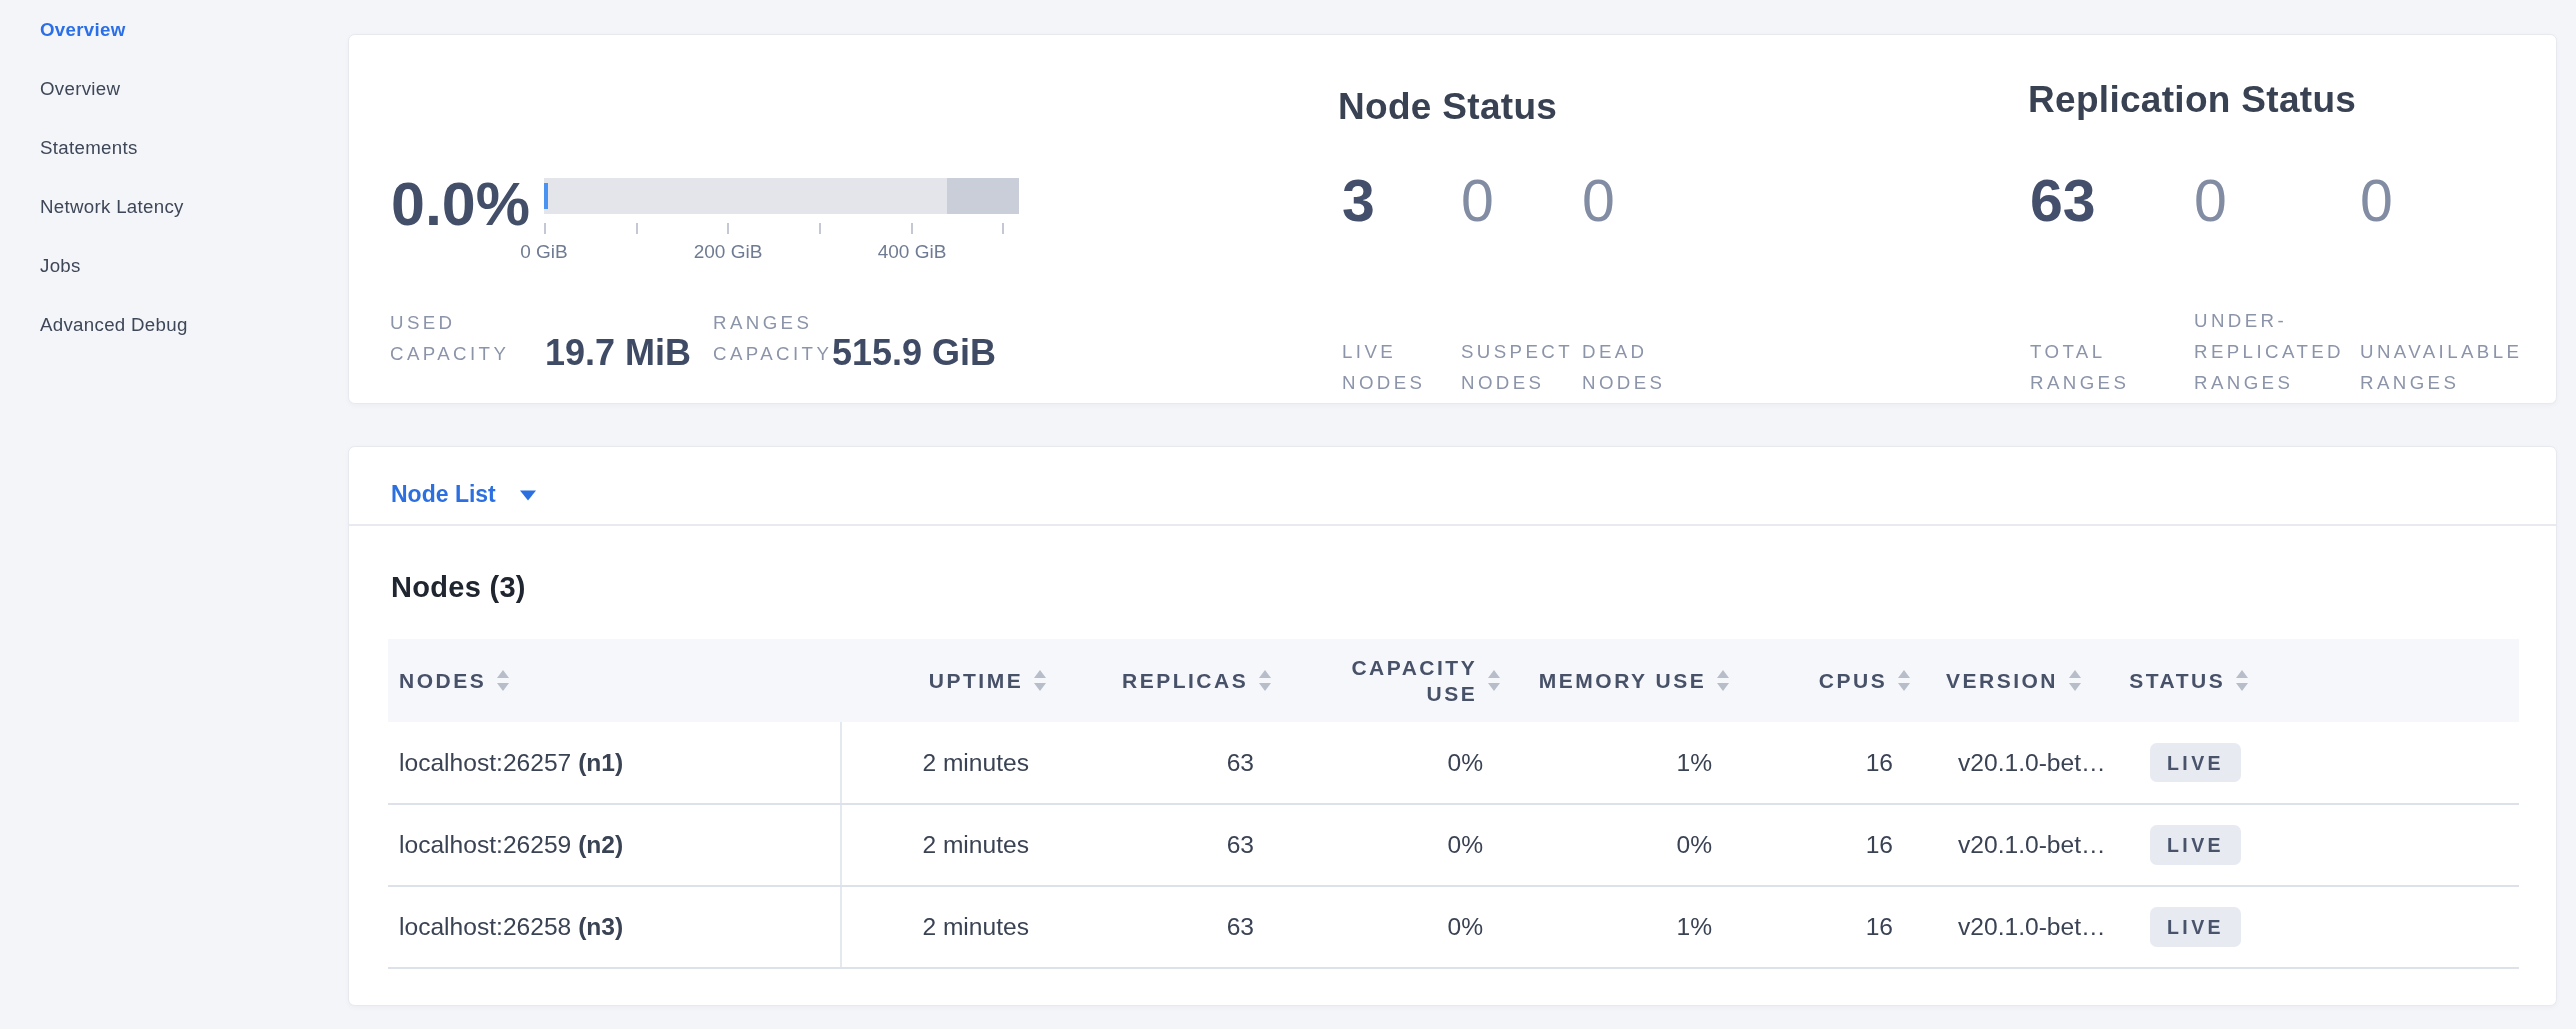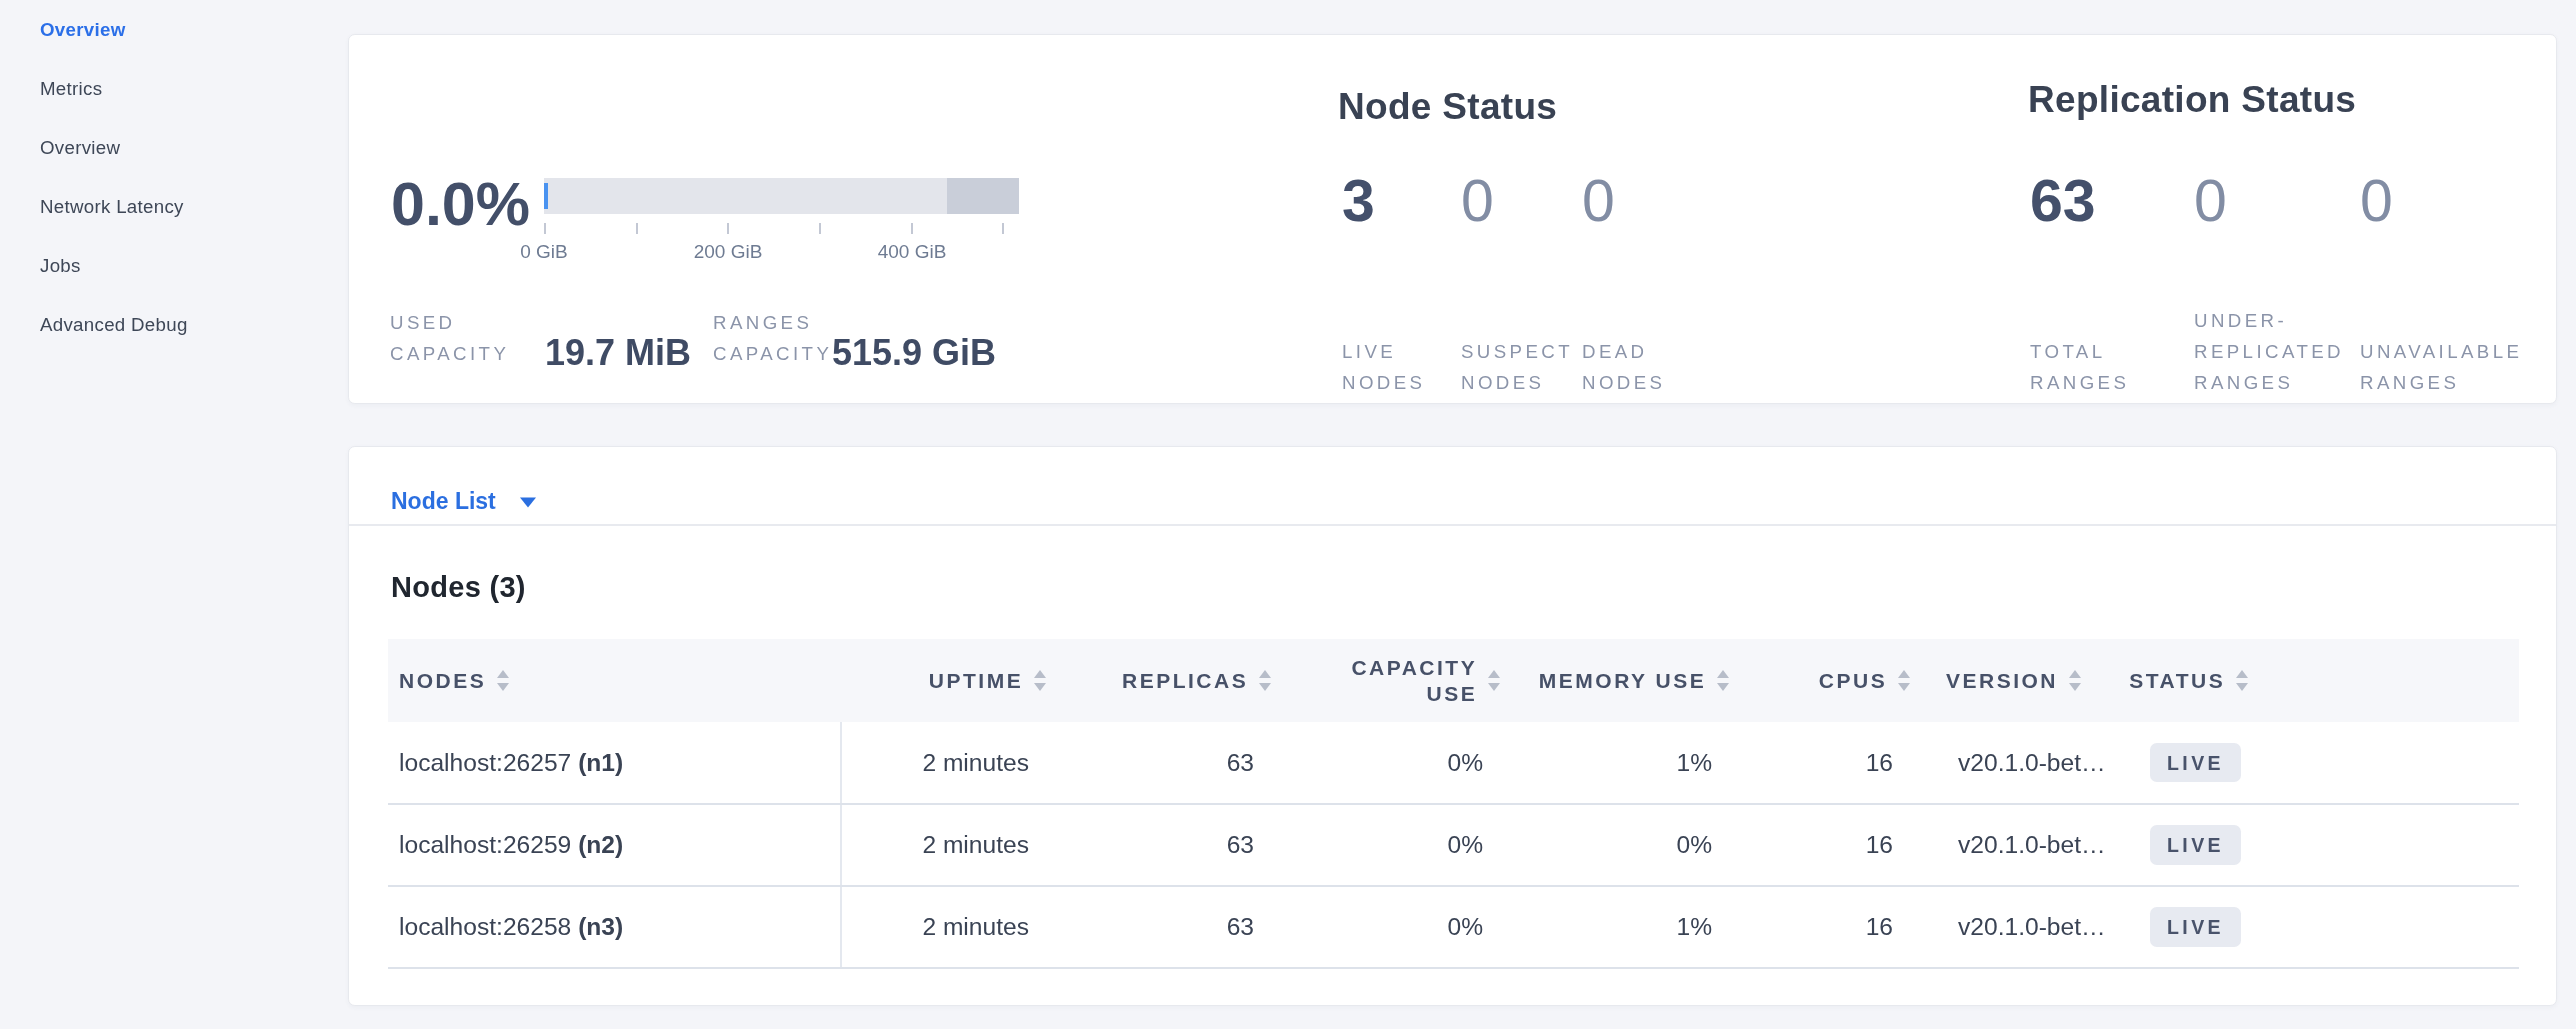--- a/index.html
+++ b/index.html
@@ -63,21 +63,21 @@
     transform:translateX(-50%); white-space:nowrap;
   }
   .cap-stat-label {
     position:absolute; top:272px;
     font-size:18.7px; line-height:31px; letter-spacing:3.4px; color:#8b94a9;
     white-space:pre-line;
   }
   .cap-stat-value { position:absolute; top:297px; font-size:36px; font-weight:700; color:#3f4b64; }
 
   
-  .nodelist-bar { position:absolute; top:15px; left:0; right:0; height:77px;padding-left:36px; }
+  .nodelist-bar { position:absolute; top:8px; left:0; right:0; height:77px;padding-left:36px; }
   .nodelist-toggle {
     position:absolute; left:42px; top:50%; transform:translateY(-50%);
     display:flex; align-items:center; cursor:pointer;
     font-size:23px; font-weight:700; color:#2b6fe0;
   }
   .caret-down {
     width:0; height:0; margin-left:24px; margin-top:3.4px;
     border-left:8.5px solid transparent; border-right:8.5px solid transparent;
     border-top:10.2px solid #2b6fe0;
   }
@@ -127,22 +127,22 @@
     display:inline-block; background:#e7eaf1; border-radius:6.8px;
     padding:7.6px 17px; font-size:19.5px; font-weight:700;
     letter-spacing:3.4px; color:#49536b; line-height:24px;
   }
 </style>
 </head>
 <body>
 
 <nav class="sidebar">
   <div class="side-item active">Overview</div>
-  <div class="side-item">Metrics</div>
   <div class="side-item">Overview</div>
+  <div class="side-item">Statements</div>
   <div class="side-item">Network Latency</div>
   <div class="side-item">Jobs</div>
   <div class="side-item">Advanced Debug</div>
 </nav>
 
 <section class="card" id="card-summary">
 
   <div id="cap-pct">0.0%</div>
 
   <div id="cap-bar">

